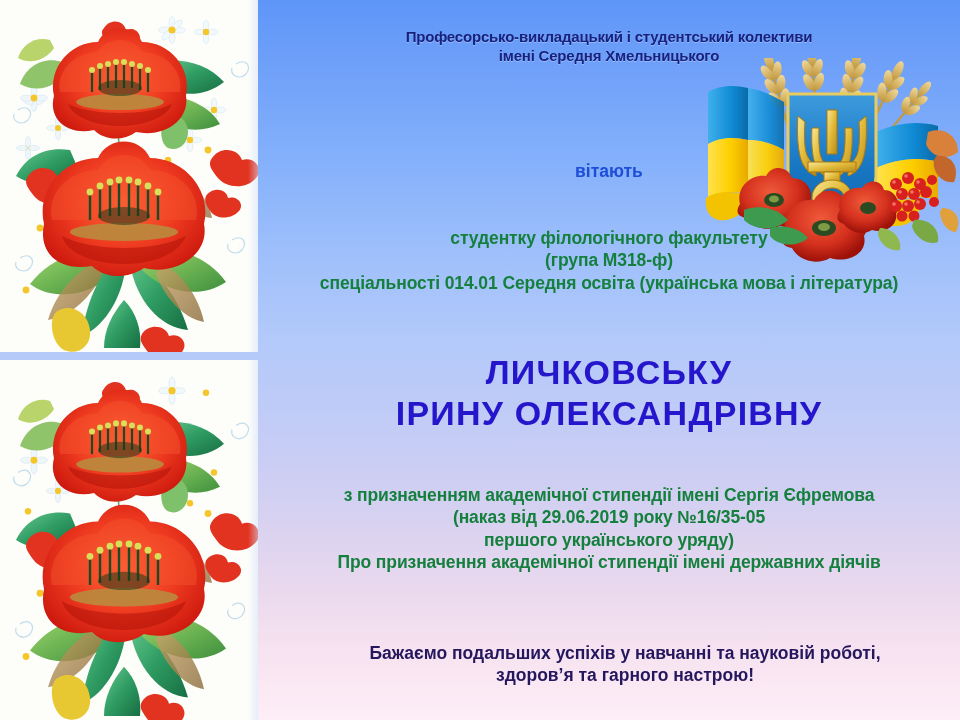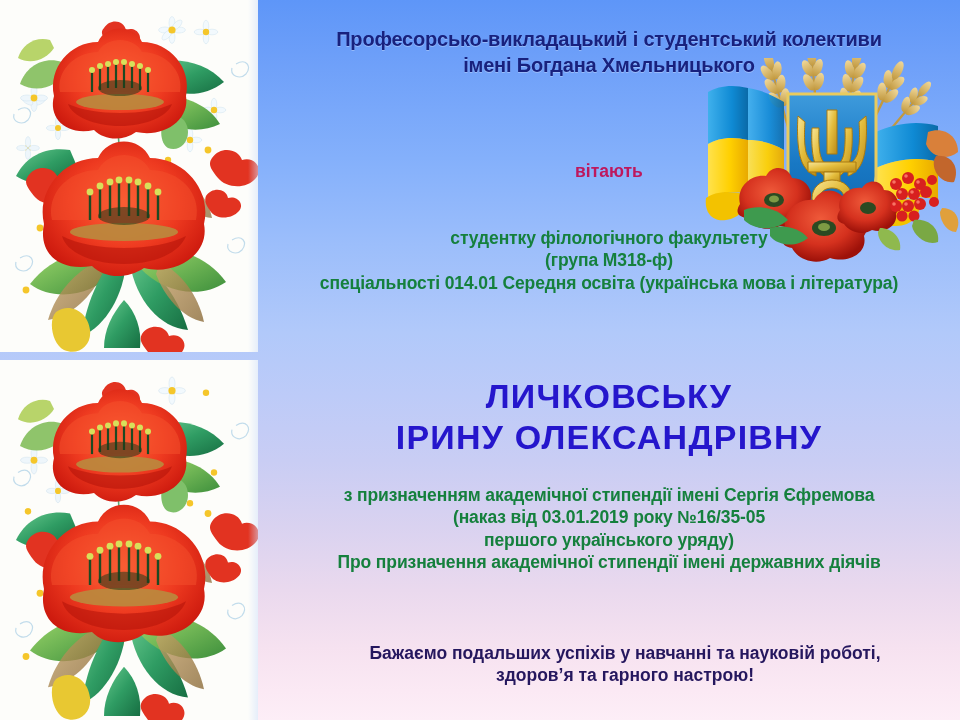--- a/index.html
+++ b/index.html
@@ -39,41 +39,41 @@
     background:linear-gradient(90deg,rgba(255,255,255,0) 0%,rgba(210,225,250,.55) 100%);
   }
   .emblem-wrap{position:absolute;left:700px;top:58px;width:262px;height:210px;}
 
   
   .textcol{position:absolute;left:258px;top:0;width:702px;height:720px;}
 
   .tblock{position:absolute;width:702px;text-align:center;line-height:1.28;}
 
   .hdr{
-    color:#18217e;font-weight:bold;font-size:20px;letter-spacing:-.2px;
+    color:#18217e;font-weight:bold;font-size:15px;letter-spacing:-.2px;
     text-shadow:0 1px 0 rgba(255,255,255,.28);
   }
   .greet{
-    color:#be185d;font-weight:bold;font-size:17.5px;
+    color:#1d4ed8;font-weight:bold;font-size:17.5px;
   }
   .red{
     color:#15803d;font-weight:bold;font-size:17.5px;letter-spacing:-.1px;
   }
   .name{
     color:#2516cc;font-weight:bold;font-size:34px;letter-spacing:1.2px;
     line-height:1.22;
   }
   .wish{
     color:#25175e;font-weight:bold;font-size:17.5px;padding-left:16px;
   }
 
   #b-header{top:27px;}
   #b-greet{top:160px;}
   #b-student{top:227px;}
-  #b-name{top:352px;margin-top:24px;}
+  #b-name{top:352px;}
   #b-order{top:484px;}
   #b-wish{top:642px;}
 
   .ln{display:block;white-space:nowrap;}
 </style>
 </head>
 <body>
 
 <div id="canvas">
 
@@ -639,41 +639,41 @@
         <path d="M44 152 C58 146 78 150 88 162 C74 174 54 172 44 162 Z"></path>
         <path d="M70 170 C84 166 100 170 108 180 C96 190 78 188 70 178 Z"></path>
       </g>
     </svg>
   </div>
 
   <div class="textcol">
 
     <div class="tblock hdr" id="b-header">
       <span class="ln">Професорсько-викладацький і студентський колективи</span>
-      <span class="ln">імені Богдана Хмельницького</span>
+      <span class="ln">імені Середня Хмельницького</span>
     </div>
 
     <div class="tblock greet" id="b-greet">
       <span class="ln">вітають</span>
     </div>
 
     <div class="tblock red" id="b-student">
       <span class="ln">студентку філологічного факультету</span>
       <span class="ln">(група М318-ф)</span>
       <span class="ln">спеціальності 014.01 Середня освіта (українська мова і література)</span>
     </div>
 
     <div class="tblock name" id="b-name">
       <span class="ln">ЛИЧКОВСЬКУ</span>
       <span class="ln">ІРИНУ ОЛЕКСАНДРІВНУ</span>
     </div>
 
     <div class="tblock red" id="b-order">
       <span class="ln">з призначенням академічної стипендії імені Сергія Єфремова</span>
-      <span class="ln">(наказ від 03.01.2019 року №16/35-05</span>
+      <span class="ln">(наказ від 29.06.2019 року №16/35-05</span>
       <span class="ln">першого українського уряду)</span>
       <span class="ln">Про призначення академічної стипендії імені державних діячів</span>
     </div>
 
     <div class="tblock wish" id="b-wish">
       <span class="ln">Бажаємо подальших успіхів у навчанні та науковій роботі,</span>
       <span class="ln">здоров’я та гарного настрою!</span>
     </div>
 
   </div>

